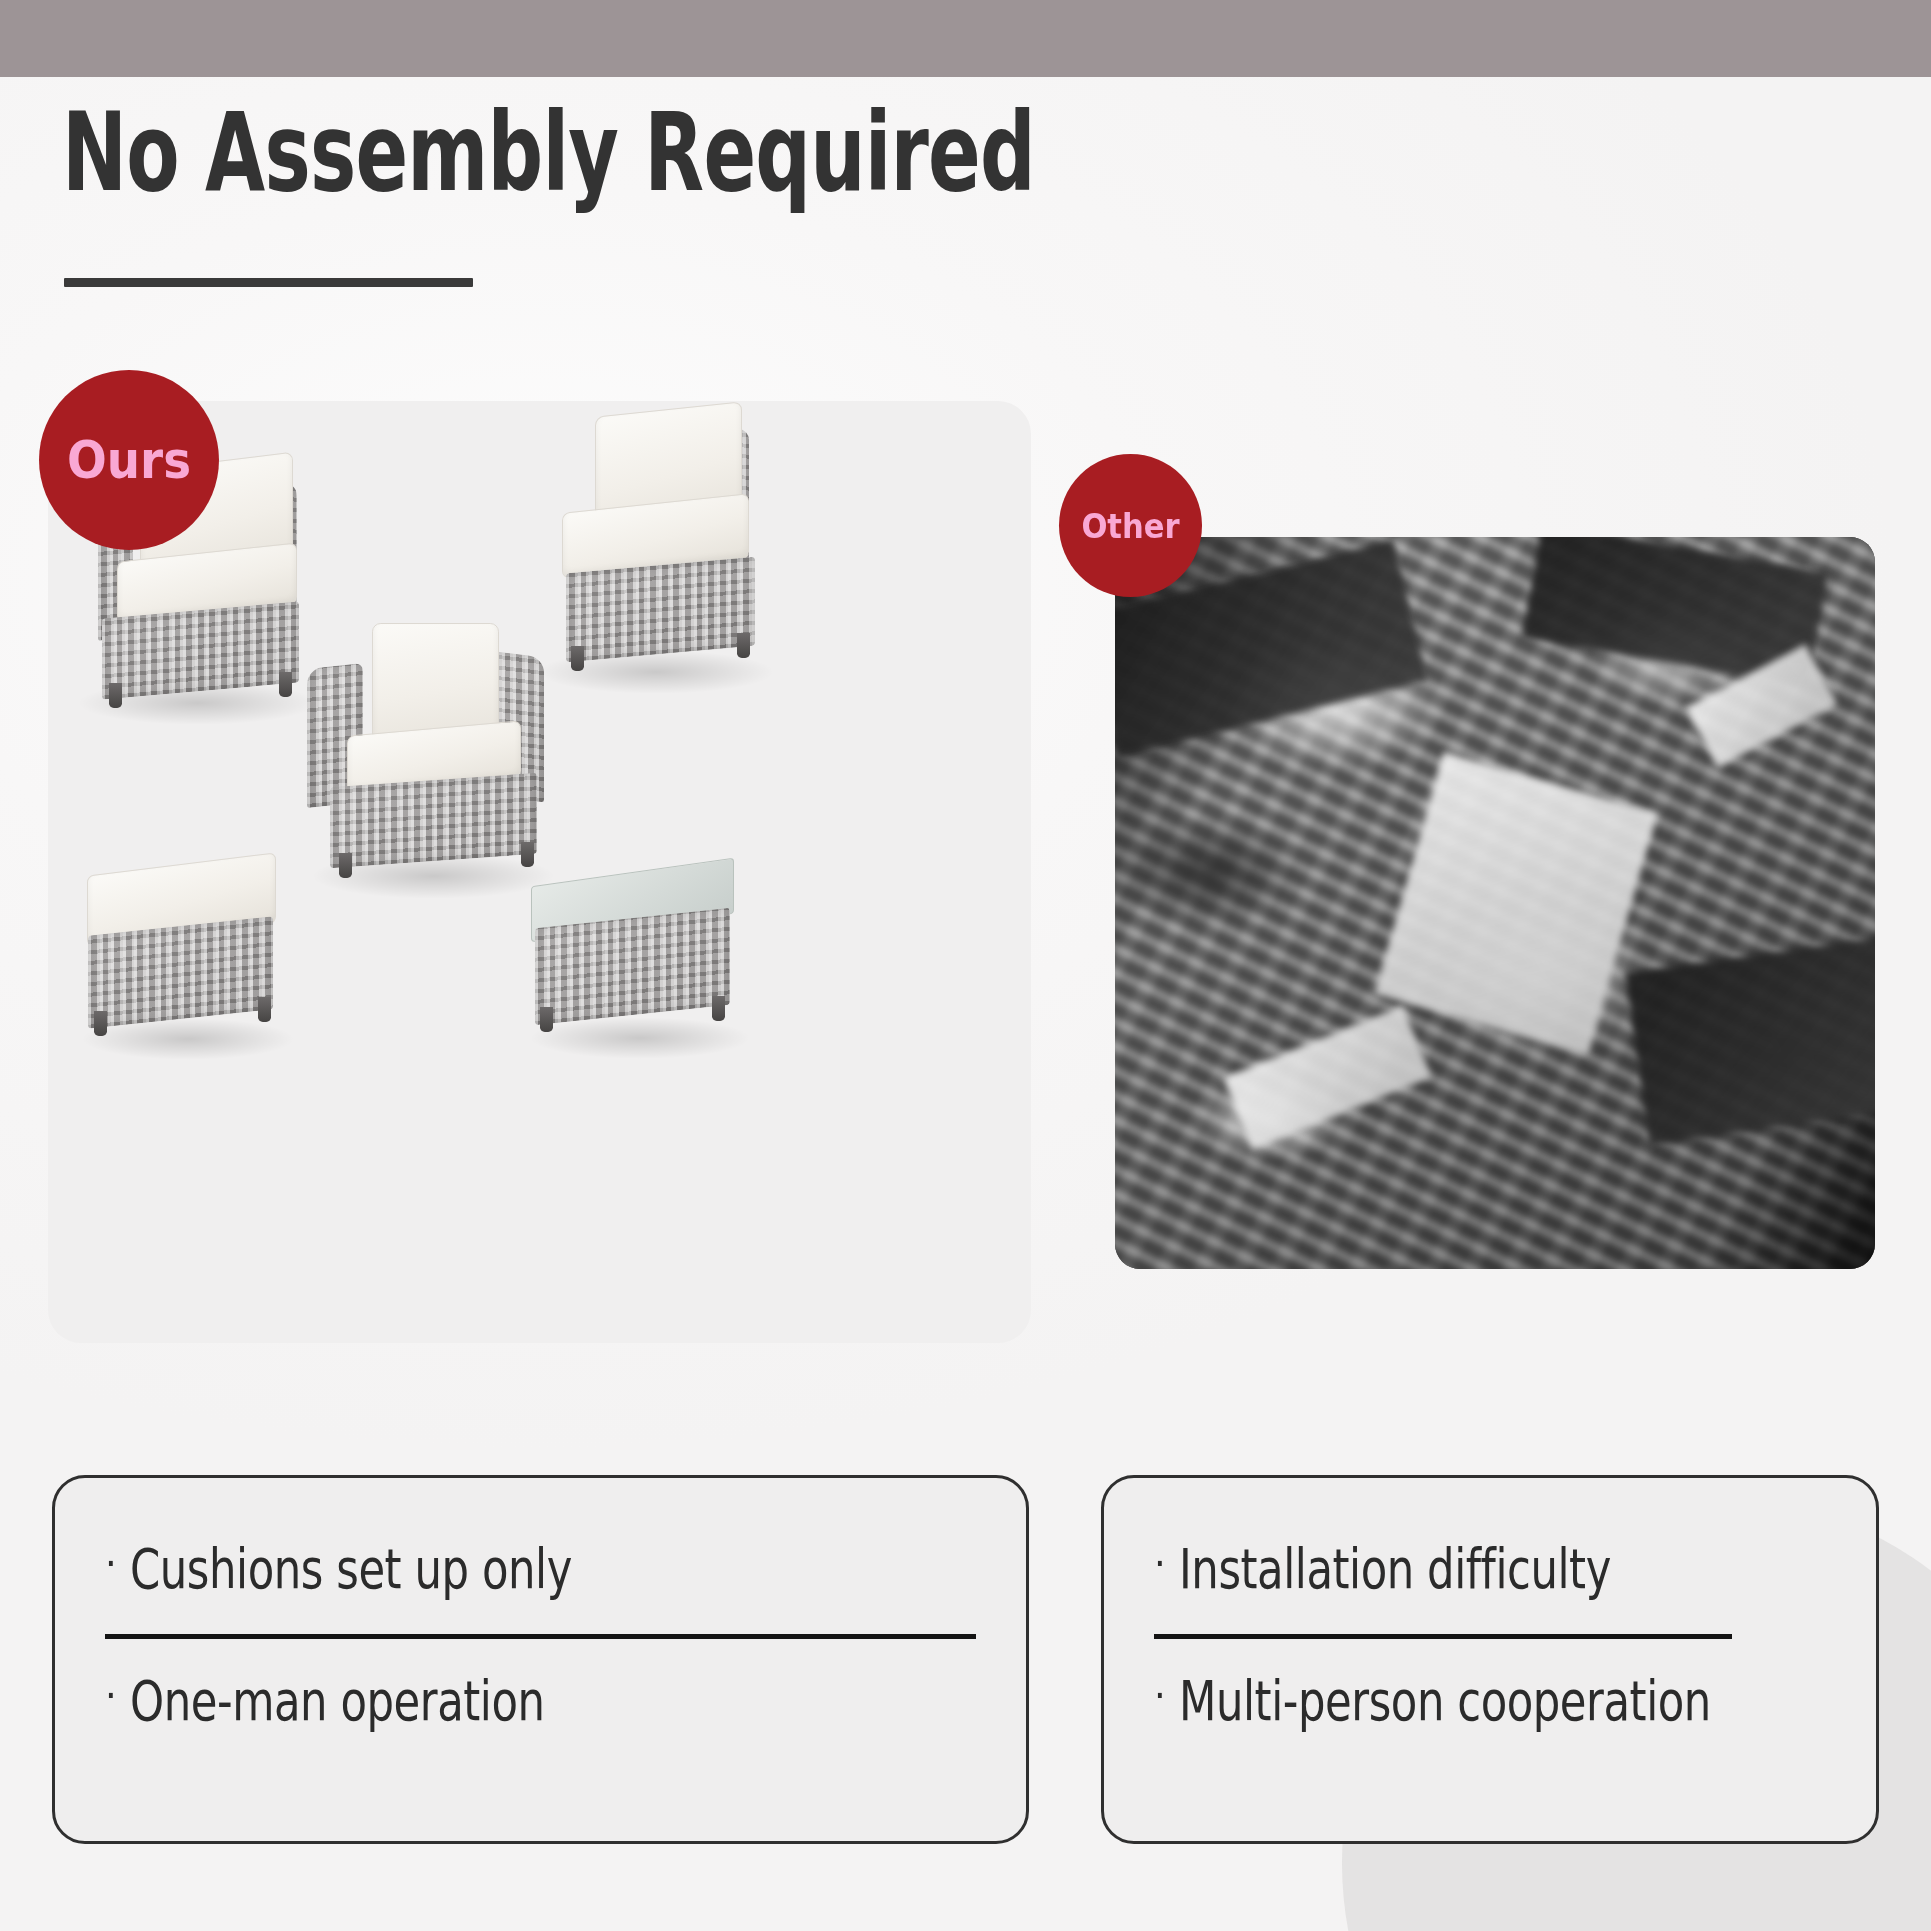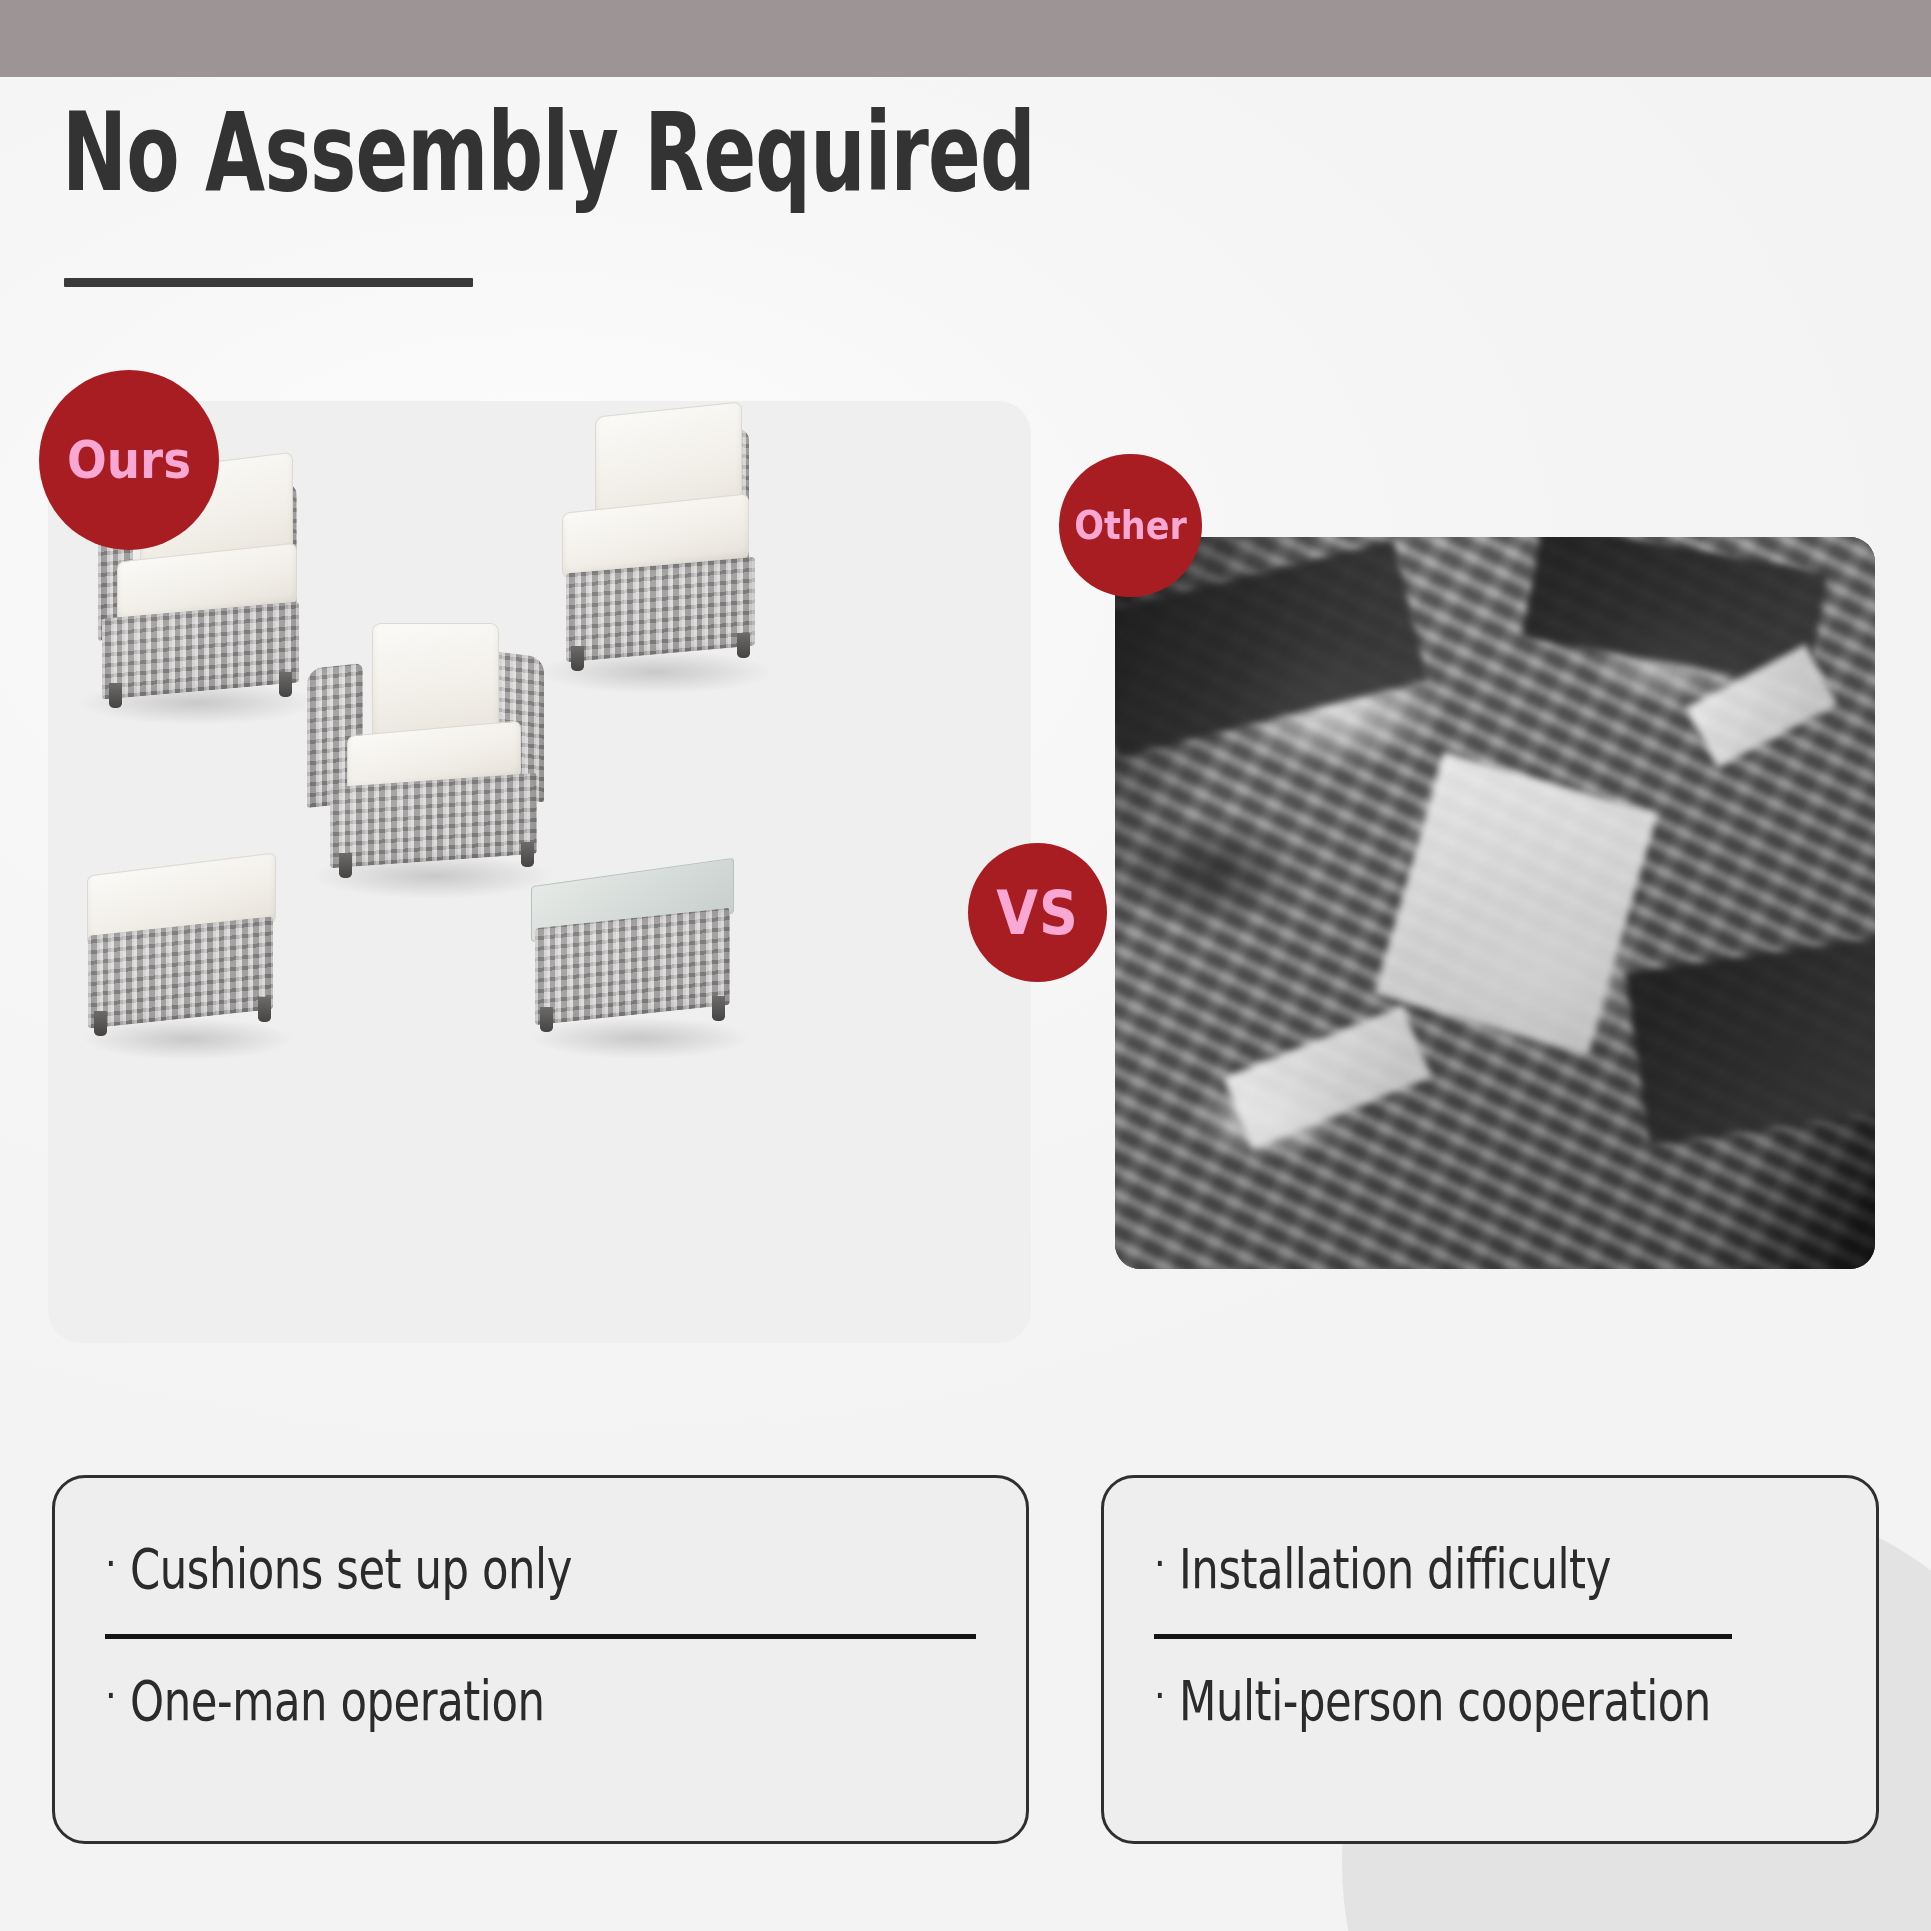--- a/index.html
+++ b/index.html
@@ -107,21 +107,21 @@
     position:absolute;
     border-radius:50%;
     background:#a81d22;
     display:flex; align-items:center; justify-content:center;
     color:#f9a8d4;
     font-weight:700;
     font-family:"Liberation Sans Narrow","DejaVu Sans Condensed","Liberation Sans", sans-serif;
     text-align:center;
   }
   .badge-ours { left:39px; top:370px; width:180px; height:180px; font-size:52px; }
-  .badge-other { left:1059px; top:454px; width:143px; height:143px; font-size:39px;text-align:right; }
+  .badge-other { left:1059px; top:454px; width:143px; height:143px; font-size:34px;text-align:right; }
   .badge-vs   { left:968px; top:843px; width:139px; height:139px; font-size:60px; letter-spacing:1px;}
 
   
   .other-panel {
     position:absolute;
     left:1115px; top:537px;
     width:760px; height:732px;
     border-radius:25px;
     overflow:hidden;
     background:#2a2a2a;
@@ -275,23 +275,20 @@
     <div class="photo-dark-slab" style="left:521px; top:415px; width:290px; height:174px; transform:rotate(-8deg);"></div>
     <div class="photo-light-slab" style="left:116px; top:502px; width:193px; height:77px; transform:rotate(-22deg);"></div>
     <div class="photo-light-slab" style="left:290px; top:241px; width:222px; height:251px; transform:rotate(16deg);"></div>
     <div class="photo-light-slab" style="left:579px; top:135px; width:135px; height:68px; transform:rotate(-28deg);"></div>
   </div>
 
   <div class="badge badge-other">
     <span>Other</span>
   </div>
 
-  <div class="badge badge-vs">
-    <span>VS</span>
-  </div>
 
   <div class="feat-box feat-left">
     <div class="feat-line">
       <span class="dot">·</span>
       <span class="txt">Cushions set up only</span>
     </div>
     <div class="feat-sep"></div>
     <div class="feat-line">
       <span class="dot">·</span>
       <span class="txt">One-man operation</span>

